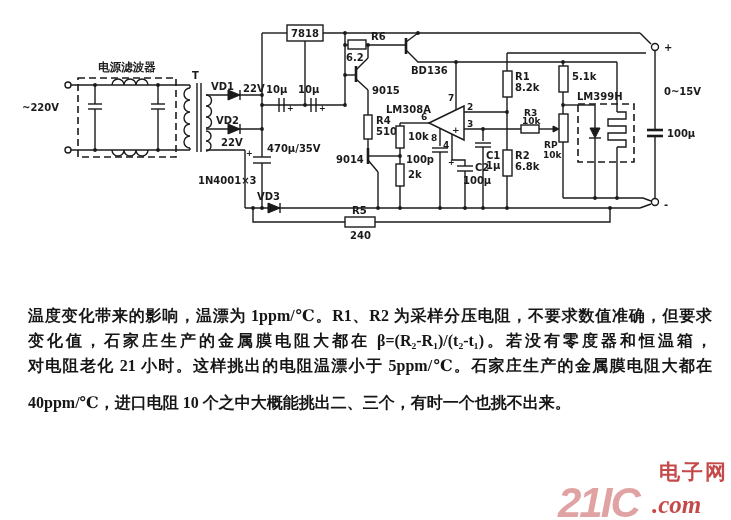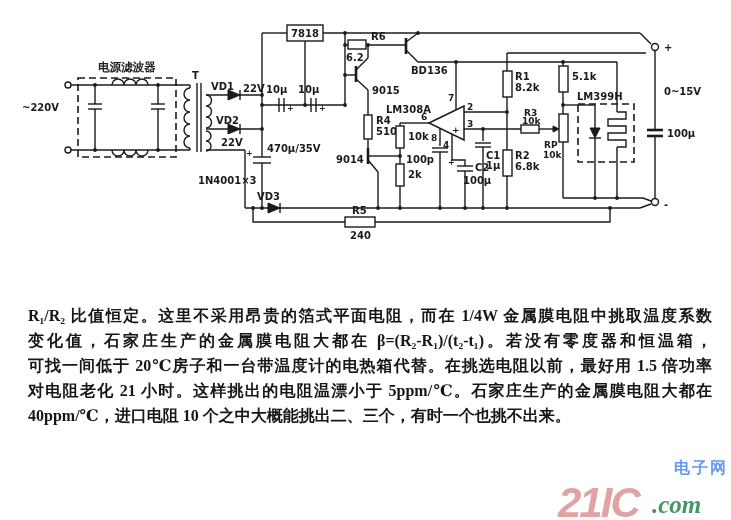--- a/index.html
+++ b/index.html
@@ -17,29 +17,29 @@
   .schematic text{fill:#1b1b1b;stroke:none;font-family:"DejaVu Sans","Liberation Sans",sans-serif;
       font-size:10px;font-weight:600;}
   .schematic text.pin{font-size:9px;}
   .schematic text.tiny{font-size:8px;}
   .schematic text.cjk{font-size:11.5px;font-weight:700;}
   .schematic text.mid{text-anchor:middle;}
   
   .desc{position:absolute;left:28px;top:303px;width:684px;font-size:16px;line-height:25px;
         font-weight:600;text-align:justify;}
   .desc .line{text-align:justify;text-align-last:justify;white-space:nowrap;}
-  .desc .line.last{text-align-last:left;}
+  .desc .line.last{text-align-last:left;margin-top:12px;}
   .desc .line.indent{text-indent:33px;}
   
   .watermark{position:absolute;right:3px;bottom:1px;width:170px;height:58px;opacity:.8;pointer-events:none;}
   .wm-brand{position:absolute;left:0;bottom:-8px;font-family:"Liberation Sans","DejaVu Sans",sans-serif;
         font-style:italic;font-weight:800;font-size:42px;letter-spacing:-2px;color:#d98b8b;}
   .wm-suffix{position:absolute;left:94px;bottom:0;font-family:"Liberation Serif","DejaVu Serif",serif;
-        font-style:italic;font-weight:700;font-size:25px;color:#15803d;}
-  .wm-cn{position:absolute;right:0;top:-3px;font-size:16px;font-weight:700;letter-spacing:2px;color:#3b82f6;text-align:center;}
+        font-style:italic;font-weight:700;font-size:25px;color:#b91c1c;}
+  .wm-cn{position:absolute;right:0;top:-3px;font-size:21px;font-weight:700;letter-spacing:2px;color:#b91c1c;text-align:center;}
 </style>
 </head>
 <body>
 
 <div class="page">
 
 <svg class="schematic" width="731" height="300" viewBox="0 0 731 300">
 
   <g>
     <circle cx="68" cy="85" r="3" class="comp"></circle>
@@ -283,23 +283,22 @@
     <circle cx="400" cy="208" r="1.9" class="dot"></circle>
         <circle cx="440" cy="208" r="1.9" class="dot"></circle>
     <circle cx="465" cy="208" r="1.9" class="dot"></circle>
         <circle cx="483" cy="208" r="1.9" class="dot"></circle>
     <circle cx="507" cy="208" r="1.9" class="dot"></circle>
         <circle cx="610" cy="208" r="1.9" class="dot"></circle>
   </g>
 </svg>
 
 <div class="desc">
-  <div class="line">R₁/R₂ 比值恒定。这里不采用昂贵的箔式平面电阻，而在 1/4W 金属膜电阻中挑取温度系数</div>
+  <div class="line">温度变化带来的影响，温漂为 1ppm/℃。R1、R2 为采样分压电阻，不要求数值准确，但要求</div>
   <div class="line">变化值，石家庄生产的金属膜电阻大都在 β=(R₂-R₁)/(t₂-t₁)。若没有零度器和恒温箱，</div>
-  <div class="line">可找一间低于 20℃房子和一台带温度计的电热箱代替。在挑选电阻以前，最好用 1.5 倍功率</div>
   <div class="line">对电阻老化 21 小时。这样挑出的电阻温漂小于 5ppm/℃。石家庄生产的金属膜电阻大都在</div>
   <div class="line last">40ppm/℃，进口电阻 10 个之中大概能挑出二、三个，有时一个也挑不出来。</div>
 </div>
 
 <div class="watermark">
   <span class="wm-cn">电子网</span>
   <span class="wm-brand">21IC</span>
   <span class="wm-suffix">.com</span>
 </div>
 

